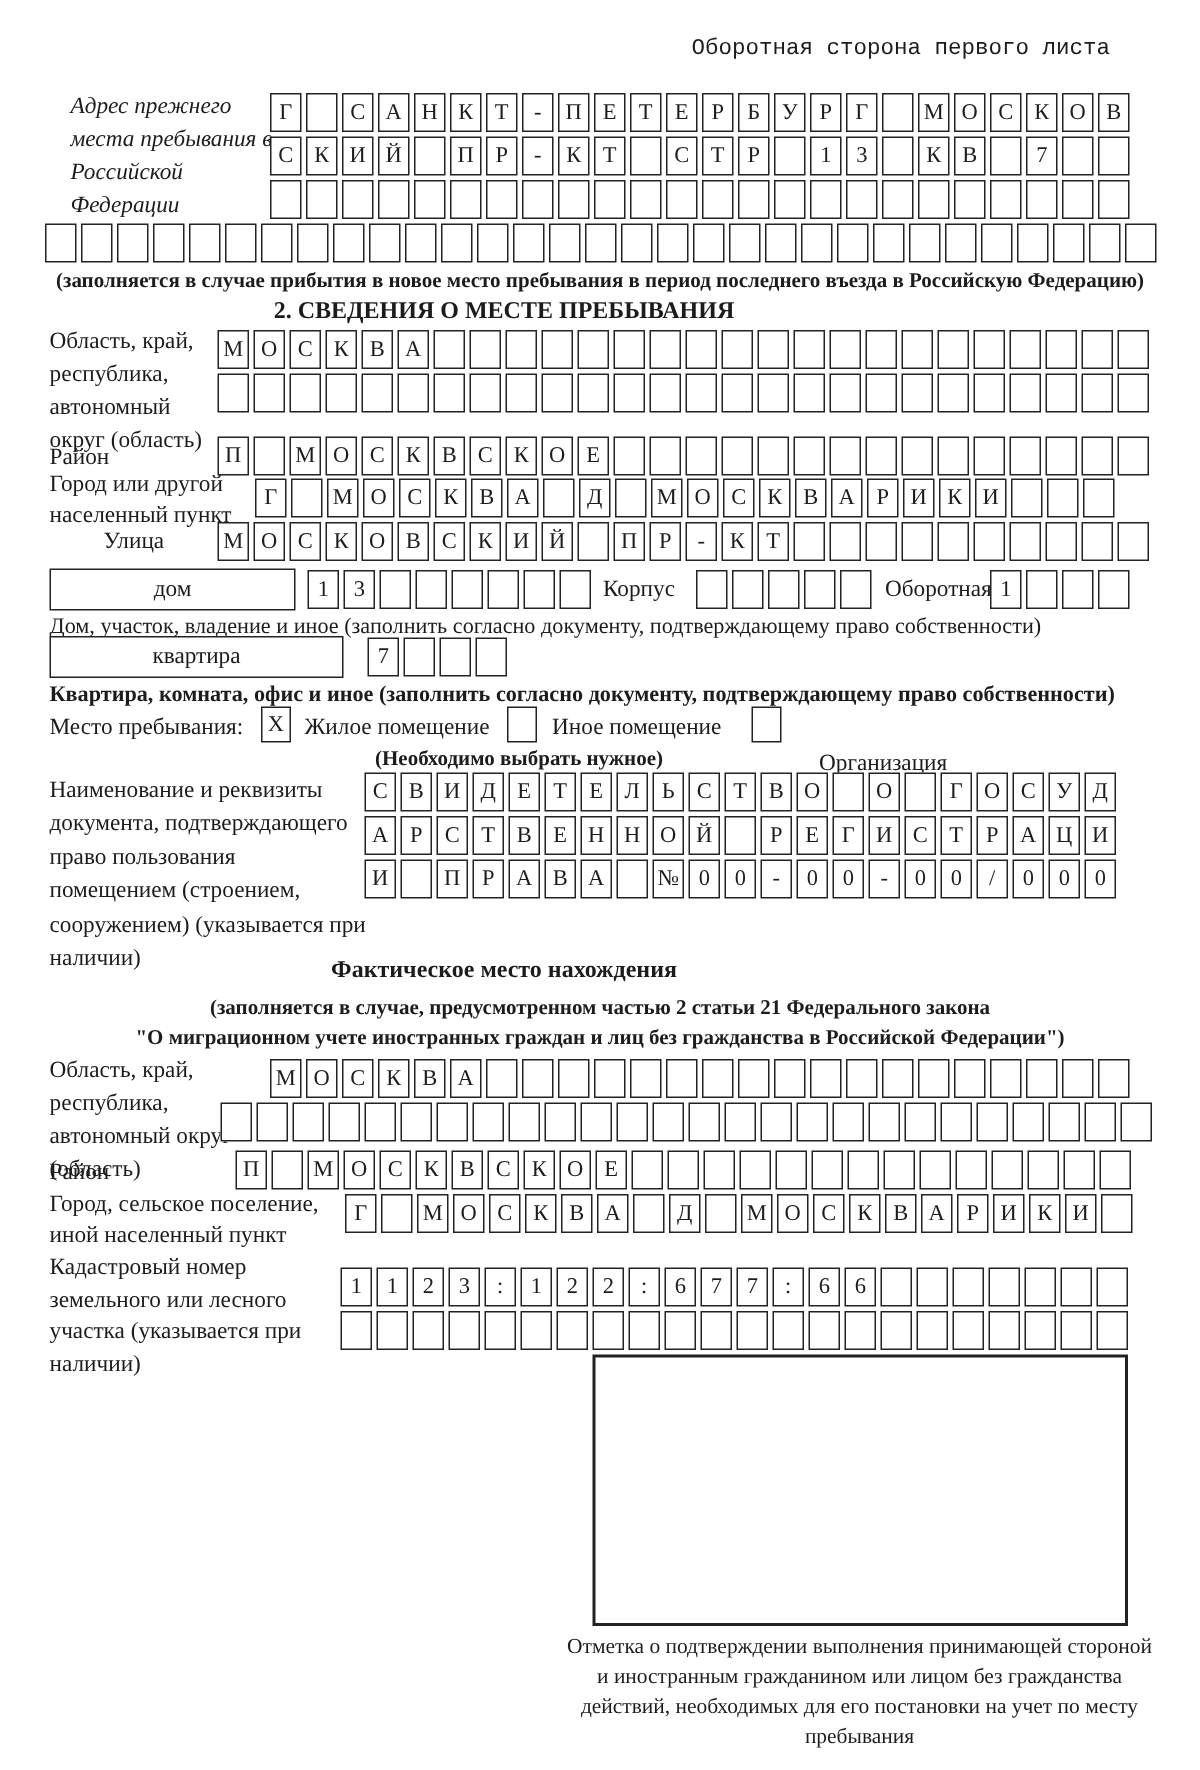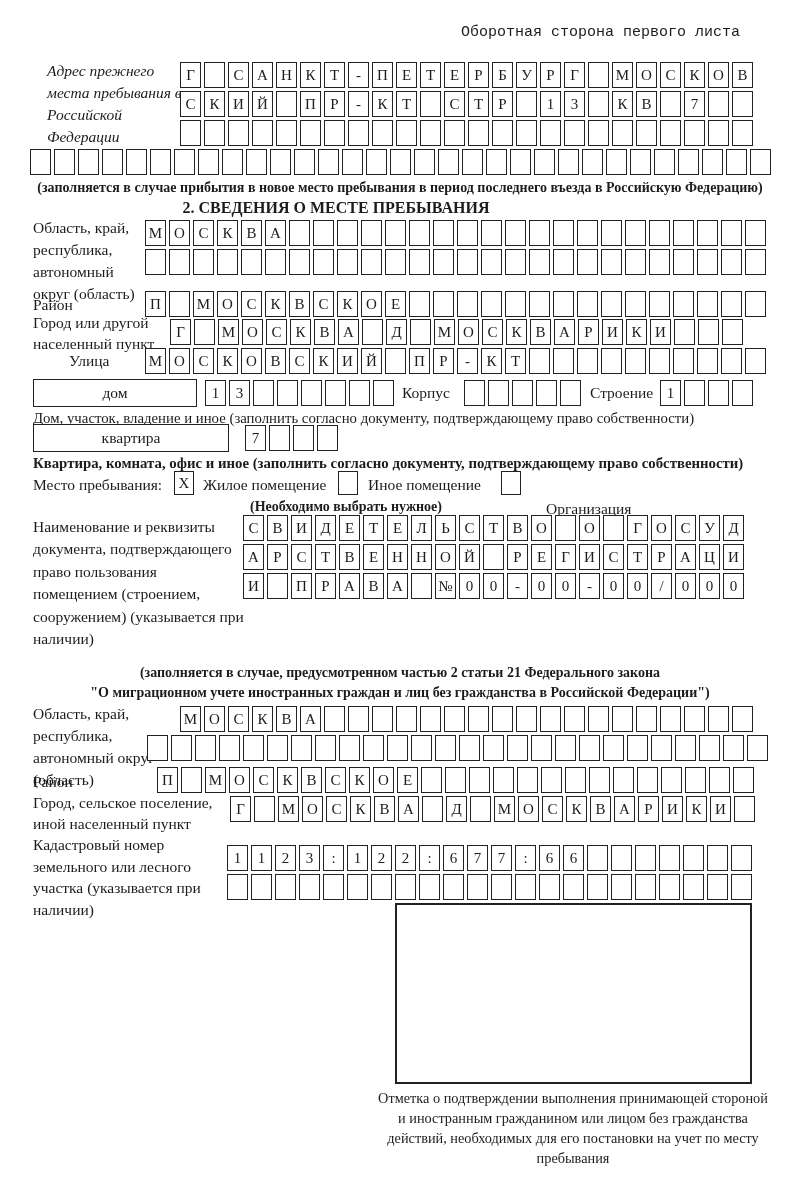--- a/index.html
+++ b/index.html
@@ -310,21 +310,21 @@
       <div class="cell"></div>
     </div>
   <div class="abs lbl" style="left:402px;top:382px;">Корпус</div>
   <div class="grid" style="left:464px;top:380px;">
       <div class="cell"></div>
       <div class="cell"></div>
       <div class="cell"></div>
       <div class="cell"></div>
       <div class="cell"></div>
     </div>
-  <div class="abs lbl" style="left:590px;top:382px;">Строение</div>
+  <div class="abs lbl" style="left:590px;top:382px;">Оборотная</div>
   <div class="grid" style="left:660px;top:380px;">
       <div class="cell">1</div>
       <div class="cell"></div>
       <div class="cell"></div>
       <div class="cell"></div>
     </div>
   <div class="abs" style="left:33px;top:410px;font-size:14.8px;">Дом, участок, владение и иное (заполнить согласно документу, подтверждающему право собственности)</div>
 
   <div class="abs widebox" style="left:33px;top:424px;width:196px;">квартира</div>
   <div class="grid" style="left:245px;top:425px;">
@@ -408,20 +408,21 @@
       <div class="cell">0</div>
       <div class="cell">-</div>
       <div class="cell">0</div>
       <div class="cell">0</div>
       <div class="cell">/</div>
       <div class="cell">0</div>
       <div class="cell">0</div>
       <div class="cell">0</div>
     </div>
 
+  <div class="abs title" style="left:0;top:638px;">Фактическое место нахождения</div>
   <div class="abs small-note center" style="left:0;top:663px;width:800px;">(заполняется в случае, предусмотренном частью 2 статьи 21 Федерального закона</div>
   <div class="abs small-note center" style="left:0;top:683px;width:800px;">"О миграционном учете иностранных граждан и лиц без гражданства в Российской Федерации")</div>
 
   <div class="abs lbl" style="left:33px;top:703px;width:142px;">Область, край, республика, автономный округ (область)</div>
   <div class="grid" style="left:180px;top:706px;">
       <div class="cell">М</div>
       <div class="cell">О</div>
       <div class="cell">С</div>
       <div class="cell">К</div>
       <div class="cell">В</div>

